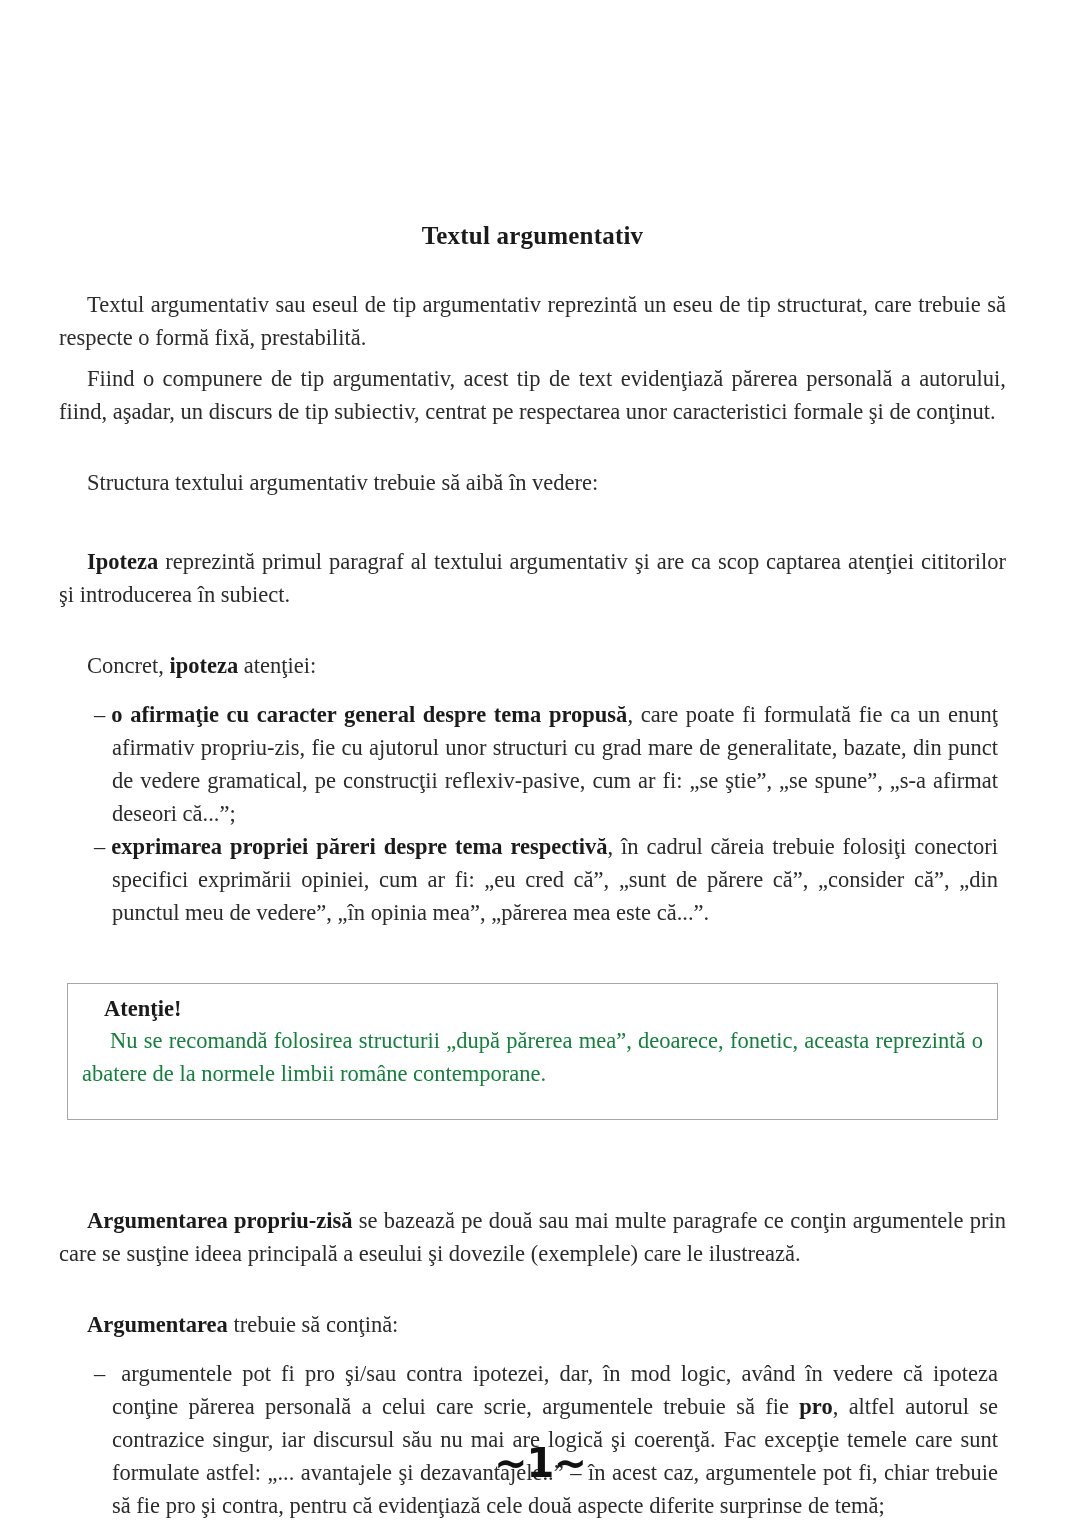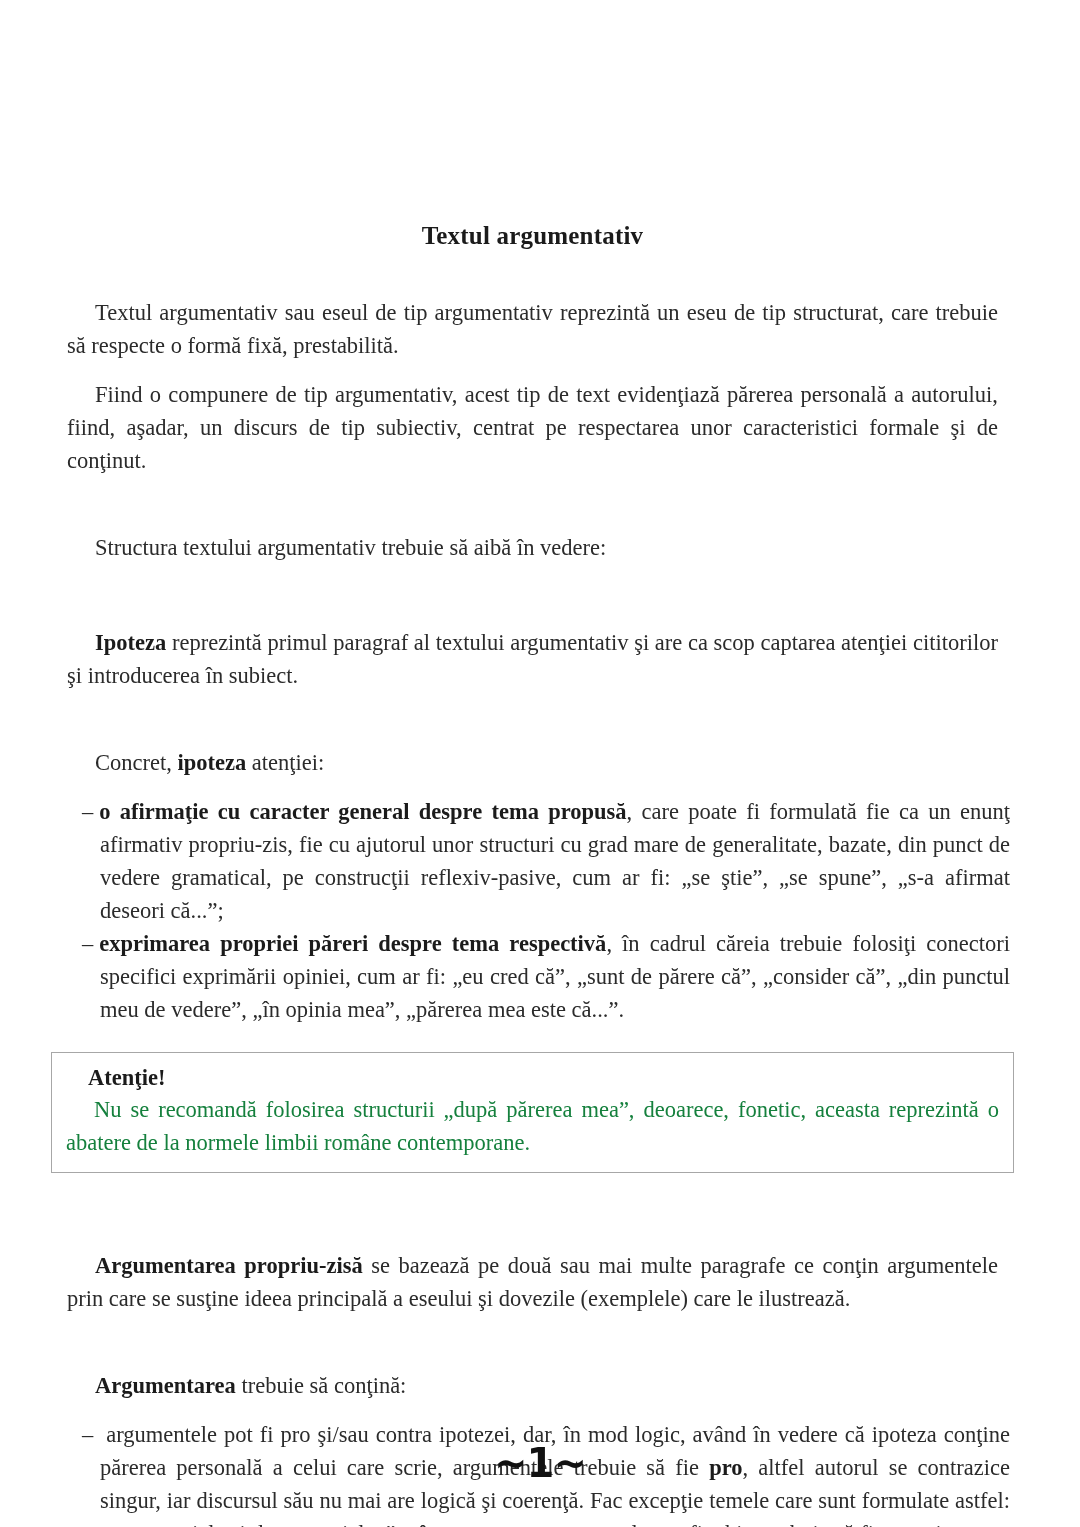--- a/index.html
+++ b/index.html
@@ -29,21 +29,21 @@
     font-size: 25px;
     letter-spacing: 0.2px;
     margin: 222px 0 0 0;
     color: #1b1b1b;
   }
 
   p.para {
     font-size: 22.5px;
     line-height: 33px;
     text-align: justify;
-    margin: 16px;
+    margin: 8px;
     text-indent: 28px;
     color: #2b2b2b;
   }
 
   .gap-lg { height: 30px; }
   .gap-md { height: 22px; }
 
   
   .lettered {
     font-size: 22.5px;
@@ -58,43 +58,43 @@
     padding-left: 23px;
     text-indent: -23px;
   }
   .lettered .cont {
     display: block;
   }
 
   
   ul.dashlist {
     list-style: none;
-    margin: 4px;
+    margin: 16px;
     padding: 0;
   }
   ul.dashlist > li {
     font-size: 22.5px;
     line-height: 33px;
     text-align: justify;
     color: #2b2b2b;
     padding-left: 45px;
     text-indent: -18px;
     margin: 0;
   }
   ul.dashlist > li .dash {
     margin-right: 6px;
   }
 
   b, .b { font-weight: bold; color: #1b1b1b; }
 
   
   .attention-box {
     border: 1.5px solid #a7a7a7;
-    margin: 0;
-    padding: 9px 14px 13px 14px;
+    margin: 16px;
+    padding: 9px 14px 29px 14px;
     background: #ffffff;
   }
   .attention-title {
     font-size: 22.5px;
     line-height: 31px;
     font-weight: bold;
     color: #1b1b1b;
     margin: 0 0 0 22px;
   }
   .attention-body {

